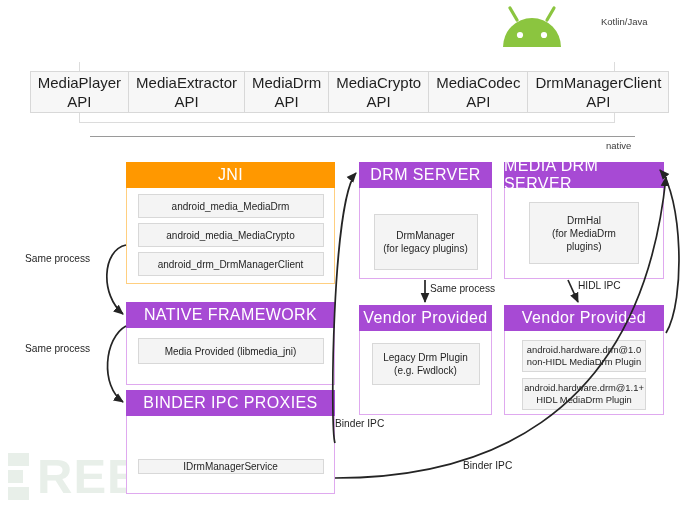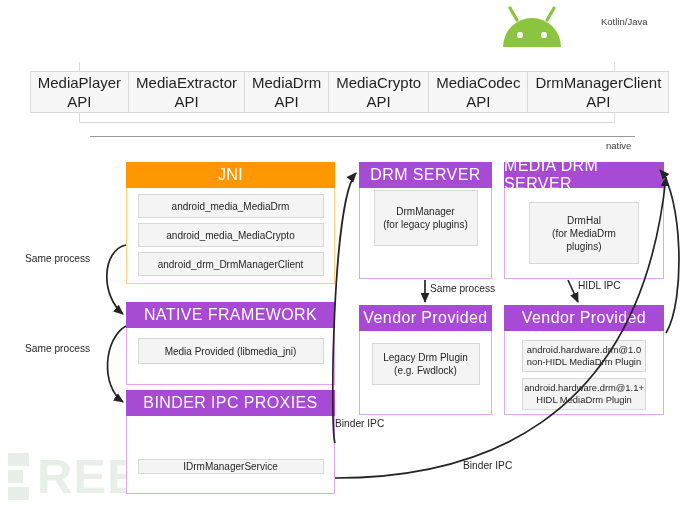--- a/index.html
+++ b/index.html
@@ -93,21 +93,21 @@
   #native-framework-group{left:126px;top:302px;width:209px;height:83px;}
   #native-framework-group .body{padding-top:10px;}
   #native-framework-group .item{width:186px;height:26px;}
 
   #binder-proxies-group{left:126px;top:390px;width:209px;height:104px;}
   #binder-proxies-group .body{padding-top:9px;gap:9px;}
   #binder-proxies-group .item{width:186px;height:26px;margin-top:34px;}
 
   
   #drm-server-group{left:359px;top:162px;width:133px;height:117px;}
-  #drm-server-group .body{padding-top:2px;}
+  #drm-server-group .body{padding-top:26px;}
   #drm-server-group .item{width:104px;height:56px;}
 
   #vendor-legacy-group{left:359px;top:305px;width:133px;height:110px;}
   #vendor-legacy-group .body{padding-top:12px;}
   #vendor-legacy-group .item{width:108px;height:42px;}
 
   
   #media-drm-server-group{left:504px;top:162px;width:160px;height:117px;}
   #media-drm-server-group .body{padding-top:14px;}
   #media-drm-server-group .item{width:110px;height:62px;}

